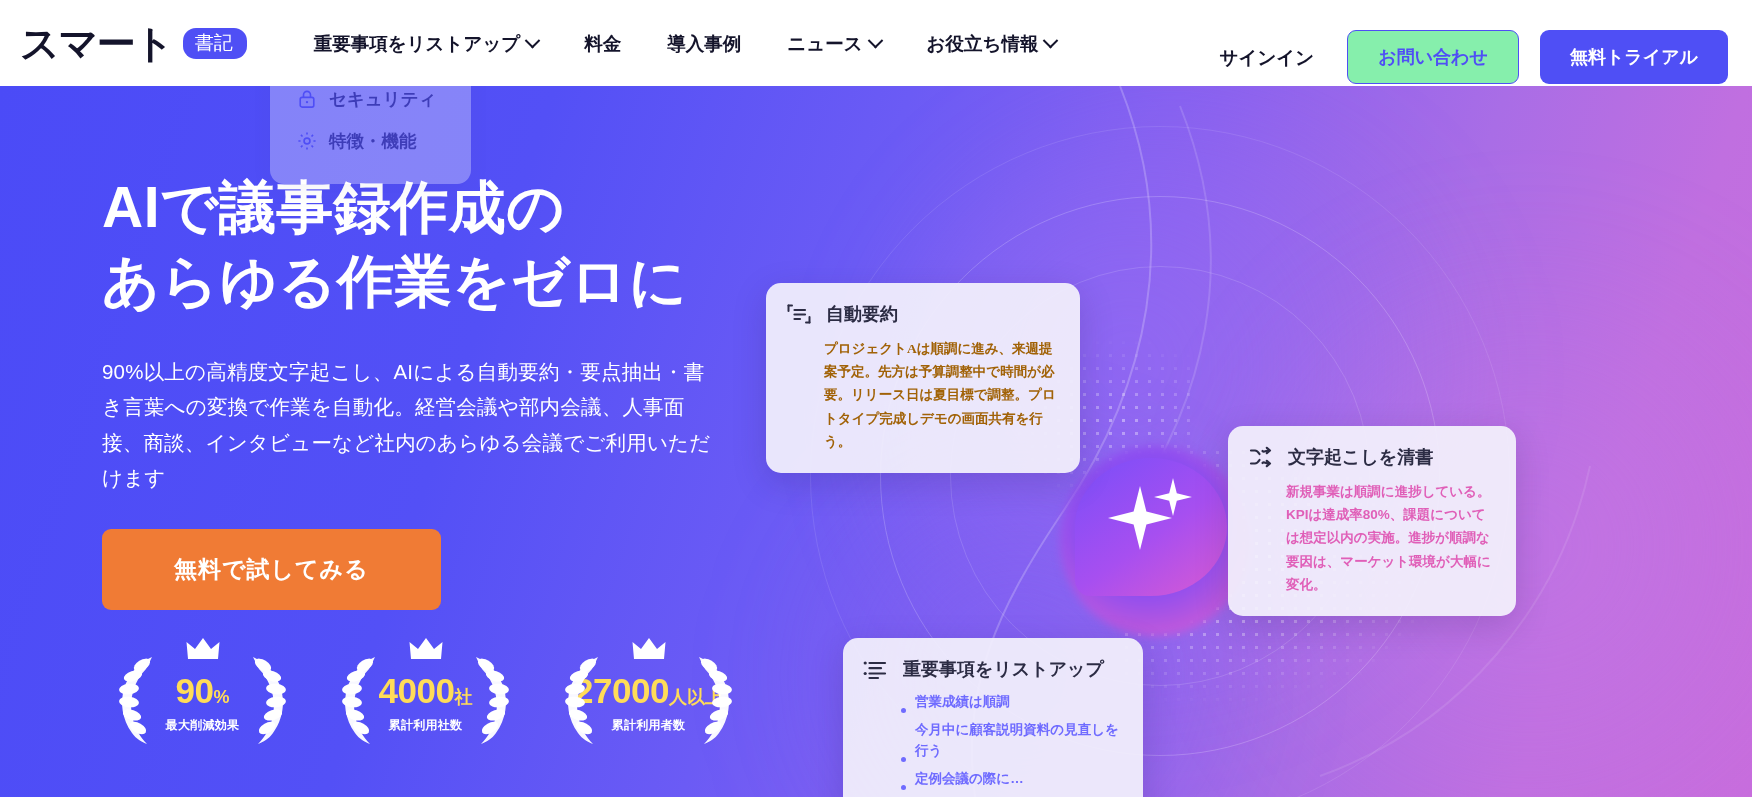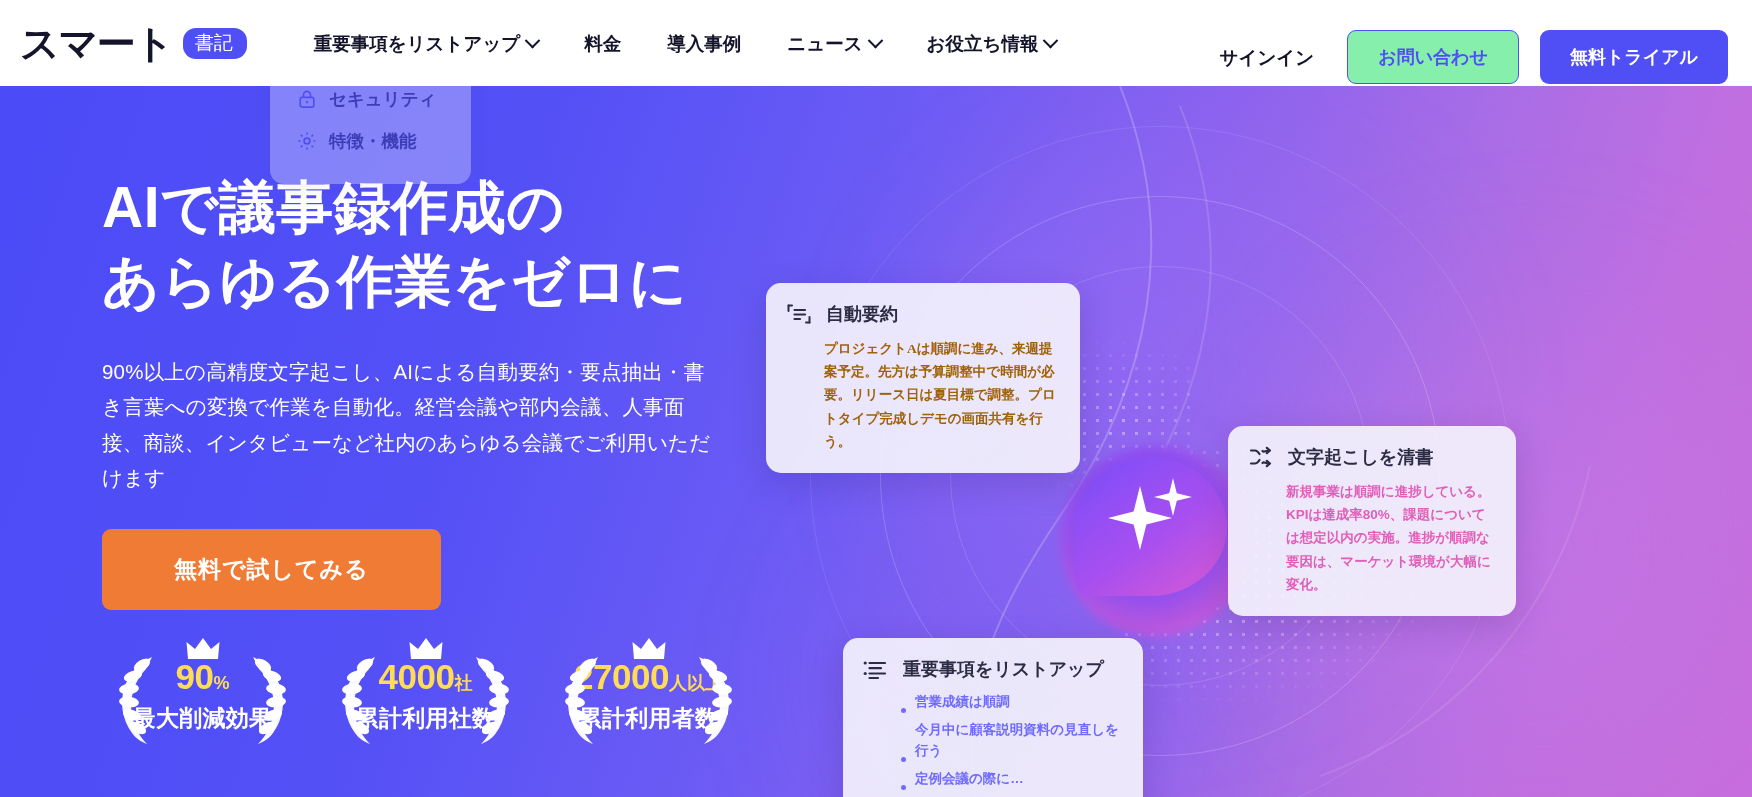--- a/index.html
+++ b/index.html
@@ -311,21 +311,21 @@
     white-space: nowrap;
     margin-bottom: 9px;
   }
   .stat-num .unit {
     font-size: 18px;
     font-weight: 700;
     letter-spacing: 0;
   }
   .stat-label {
     color: #fff;
-    font-size: 23px;
+    font-size: 12px;
     font-weight: 700;
     white-space: nowrap;
     letter-spacing: 0.3px;
   }
 
   
   .card {
     position: absolute;
     background: rgba(243,241,252,0.93);
     border-radius: 15px;

